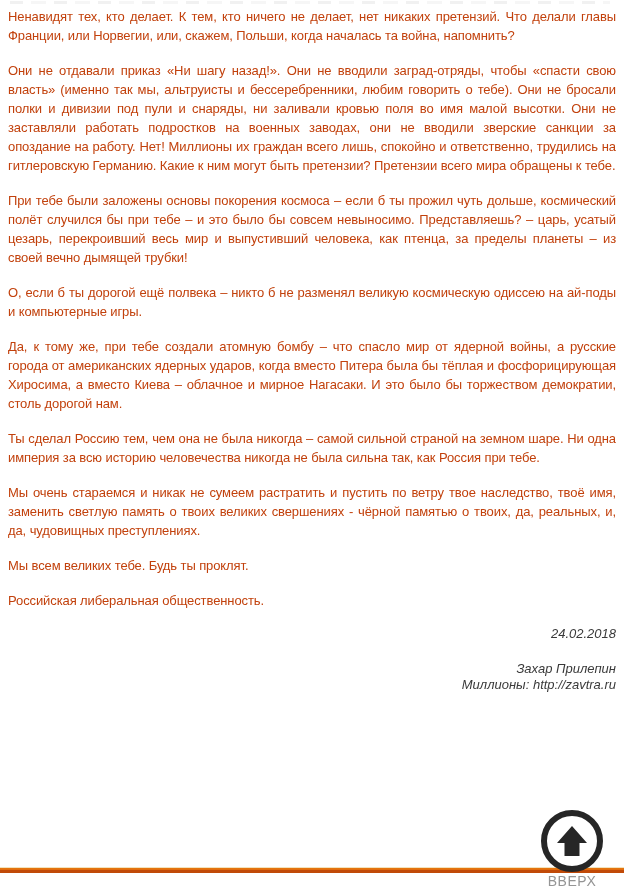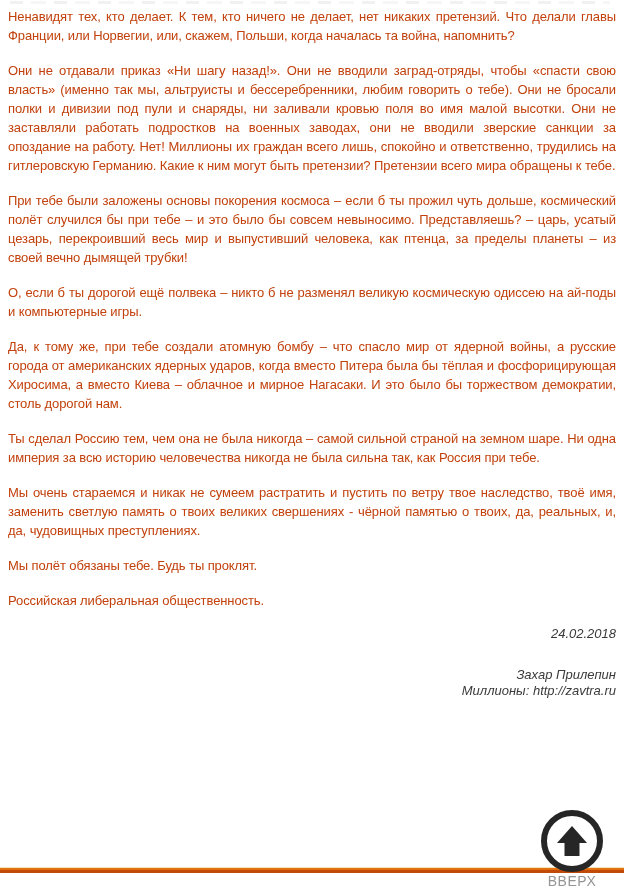--- a/index.html
+++ b/index.html
@@ -31,21 +31,21 @@
     margin-bottom: 16px;
     color: #c2410c;
   }
   .meta {
     margin-top: 9px;
     text-align: right;
     font-style: italic;
     font-size: 13px;
     color: #3a3a3a;
   }
-  .meta .date { margin-bottom: 25px; line-height: 16px; }
+  .meta .date { margin-bottom: 19px; line-height: 16px; }
   .meta .author, .meta .source { line-height: 16px; }
   .footer {
     position: absolute;
     left: 0; right: 0; bottom: 0;
     height: 86px;
   }
   .discussion-title {
     position: absolute;
     left: 8px; bottom: 26px;
     font-size: 20px;
@@ -94,21 +94,21 @@
 <div class="top-artifact"></div>
 
 <main class="article">
   <p>Ненавидят тех, кто делает. К тем, кто ничего не делает, нет никаких претензий. Что делали главы Франции, или Норвегии, или, скажем, Польши, когда началась та война, напомнить?</p>
   <p>Они не отдавали приказ «Ни шагу назад!». Они не вводили заград-отряды, чтобы «спасти свою власть» (именно так мы, альтруисты и бессеребренники, любим говорить о тебе). Они не бросали полки и дивизии под пули и снаряды, ни заливали кровью поля во имя малой высотки. Они не заставляли работать подростков на военных заводах, они не вводили зверские санкции за опоздание на работу. Нет! Миллионы их граждан всего лишь, спокойно и ответственно, трудились на гитлеровскую Германию. Какие к ним могут быть претензии? Претензии всего мира обращены к тебе.</p>
   <p>При тебе были заложены основы покорения космоса – если б ты прожил чуть дольше, космический полёт случился бы при тебе – и это было бы совсем невыносимо. Представляешь? – царь, усатый цезарь, перекроивший весь мир и выпустивший человека, как птенца, за пределы планеты – из своей вечно дымящей трубки!</p>
   <p>О, если б ты дорогой ещё полвека – никто б не разменял великую космическую одиссею на ай-поды и компьютерные игры.</p>
   <p>Да, к тому же, при тебе создали атомную бомбу – что спасло мир от ядерной войны, а русские города от американских ядерных ударов, когда вместо Питера была бы тёплая и фосфорицирующая Хиросима, а вместо Киева – облачное и мирное Нагасаки. И это было бы торжеством демократии, столь дорогой нам.</p>
   <p>Ты сделал Россию тем, чем она не была никогда – самой сильной страной на земном шаре. Ни одна империя за всю историю человечества никогда не была сильна так, как Россия при тебе.</p>
   <p>Мы очень стараемся и никак не сумеем растратить и пустить по ветру твое наследство, твоё имя, заменить светлую память о твоих великих свершениях - чёрной памятью о твоих, да, реальных, и, да, чудовищных преступлениях.</p>
-  <p>Мы полёт обязаны тебе. Будь ты проклят.</p>
+  <p>Мы всем великих тебе. Будь ты проклят.</p>
   <p>Российская либеральная общественность.</p>
 
   <div class="meta">
     <div class="date">24.02.2018</div>
     <div class="author">Захар Прилепин</div>
     <div class="source">Миллионы: http://zavtra.ru</div>
   </div>
 </main>
 
 <footer class="footer">

